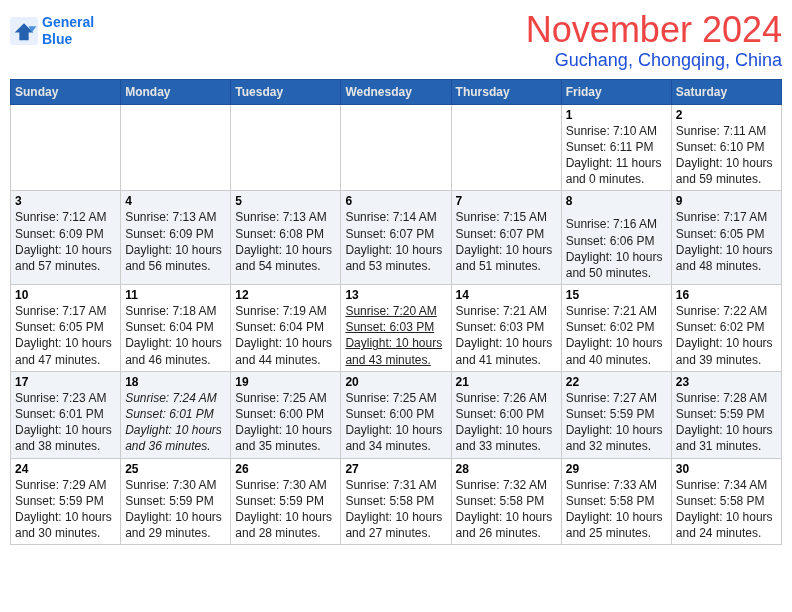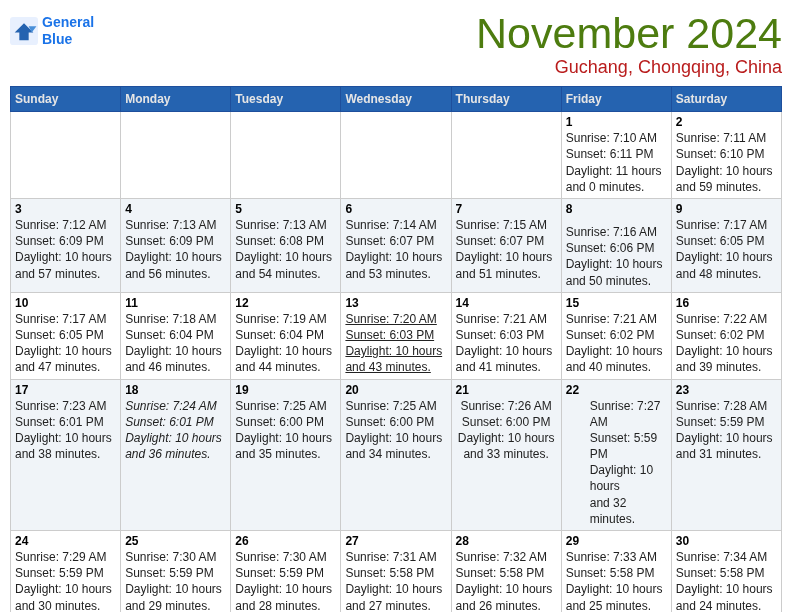--- a/index.html
+++ b/index.html
@@ -29,28 +29,28 @@
     }
     .logo-text span { color: #1a73e8; }
     .logo-icon {
       width: 28px;
       height: 28px;
     }
     .title-area {
       text-align: right;
     }
     .month-title {
-      font-size: 43px;
+      font-size: 36px;
       font-weight: normal;
-      color: #4d7c0f;
+      color: #ef4444;
       line-height: 1.1;
     }
     .location-title {
       font-size: 18px;
-      color: #b91c1c;
+      color: #1d4ed8;
     }
     .calendar {
       width: 100%;
       border-collapse: collapse;
       border: 1px solid #ccc;
     }
     .calendar th {
       background: #2563b0;
       color: #e5e5e5;
       font-size: 12px;
@@ -270,28 +270,28 @@
         </td>
         <td>
           <span class="day-number">20</span>
           <div class="day-info" style="white-space: pre-line;">Sunrise: 7:25 AM
 Sunset: 6:00 PM
 Daylight: 10 hours
 and 34 minutes.</div>
         </td>
         <td>
           <span class="day-number">21</span>
-          <div class="day-info" style="white-space: pre-line; text-align: center;">Sunrise: 7:26 AM
+          <div class="day-info" style="white-space: pre-line;">Sunrise: 7:26 AM
 Sunset: 6:00 PM
 Daylight: 10 hours
 and 33 minutes.</div>
         </td>
         <td>
           <span class="day-number">22</span>
-          <div class="day-info" style="white-space: pre-line; margin-left: 24px;">Sunrise: 7:27 AM
+          <div class="day-info" style="white-space: pre-line;">Sunrise: 7:27 AM
 Sunset: 5:59 PM
 Daylight: 10 hours
 and 32 minutes.</div>
         </td>
         <td>
           <span class="day-number">23</span>
           <div class="day-info" style="white-space: pre-line;">Sunrise: 7:28 AM
 Sunset: 5:59 PM
 Daylight: 10 hours
 and 31 minutes.</div>

